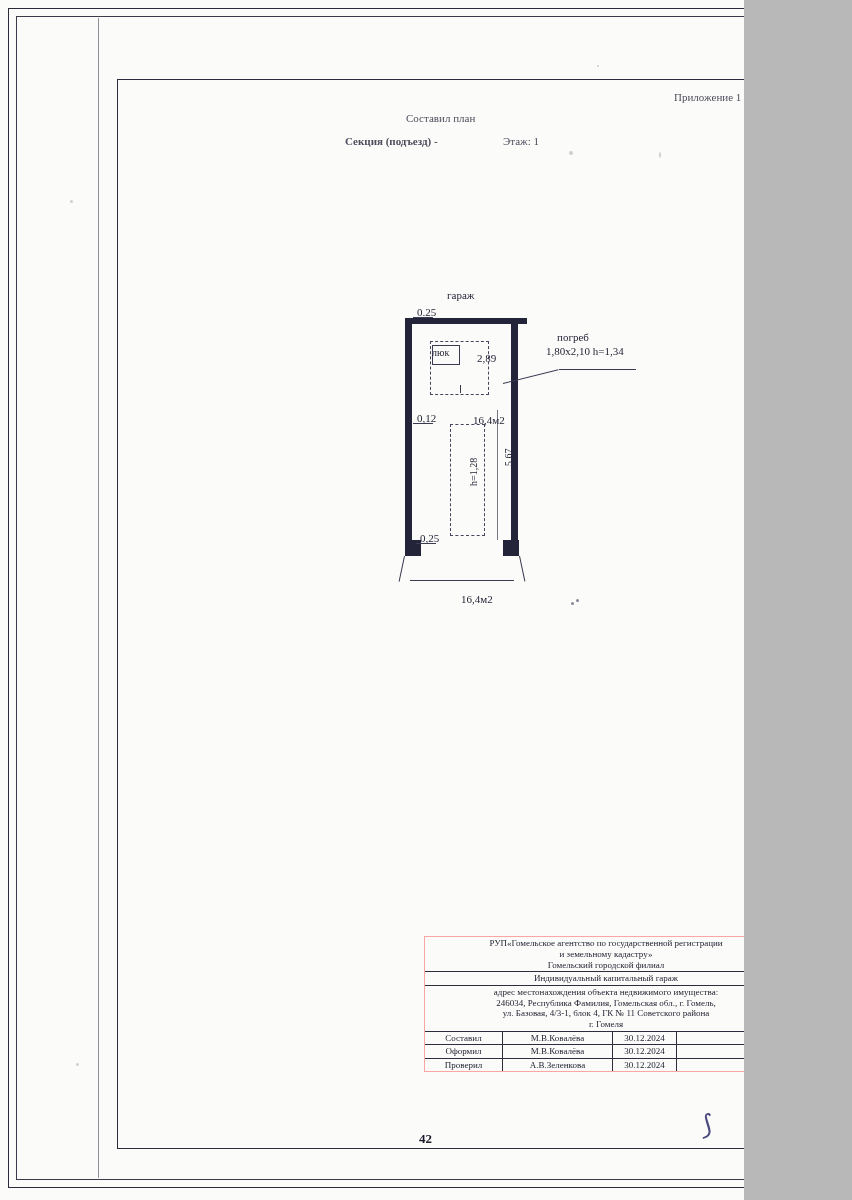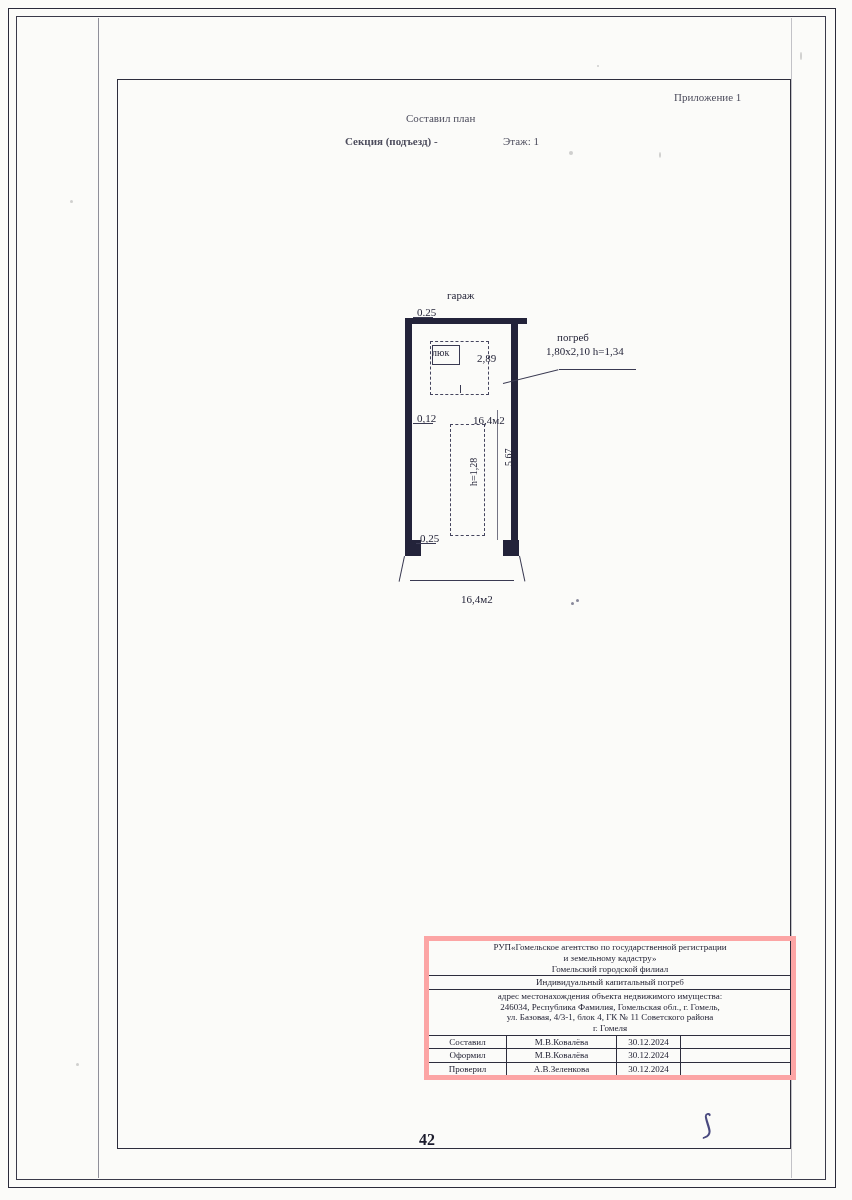--- a/index.html
+++ b/index.html
@@ -9,21 +9,21 @@
   }
   body {
     width: 852px;
     height: 1200px;
     font-family: "Liberation Serif", serif;
     color: #1a1a2e;
   }
   .page {
     position: absolute;
     left: 0; top: 0;
-    width: 852px;
+    width: 744px;
     height: 1200px;
     background: #fbfbf9;
     overflow: hidden;
   }
   
   .speck {
     position: absolute;
     background: #9a9a9a;
     border-radius: 50%;
     opacity: .45;
@@ -98,21 +98,21 @@
     white-space: nowrap;
     font-size: 10px;
     color: #26263a;
   }
 
   
   .stamp {
     position: absolute;
     left: 424px; top: 936px;
     width: 362px;
-    border: 5px solid #fca5a5;
+    border: 1px solid #fca5a5;
     font-size: 9px;
     color: #1e1e30;
   }
   .stamp .row {
     display: flex;
     border-bottom: 1px solid #2d2d3d;
   }
   .stamp .row:last-child { border-bottom: none; }
   .stamp .cell {
     padding: 1px 2px;
@@ -137,21 +137,21 @@
     font-family: "Liberation Serif", serif;
     font-size: 26px;
     font-style: italic;
     color: #2b2b6a;
     transform: rotate(-12deg);
     opacity: .85;
   }
   .num42 {
     position: absolute;
     left: 419px; top: 1131px;
-    font-size: 16px;
+    font-size: 13px;
     font-weight: bold;
     color: #1b1b2c;
   }
   .dot-mark {
     position: absolute;
     width: 3px; height: 3px;
     background: #3a3a5a;
     border-radius: 50%;
     opacity: .6;
   }
@@ -234,21 +234,21 @@
 
     <div class="row">
       <div class="cell full title-block">
         <div>РУП«Гомельское агентство по государственной регистрации</div>
         <div>и земельному кадастру»</div>
         <div>Гомельский городской филиал</div>
       </div>
     </div>
 
     <div class="row">
-      <div class="cell full center">Индивидуальный капитальный погреб</div>
+      <div class="cell full center">Индивидуальный капитальный гараж</div>
     </div>
 
     <div class="row">
       <div class="cell full title-block">
         <div>адрес местонахождения объекта недвижимого имущества:</div>
         <div>246034, Республика Фамилия, Гомельская обл., г. Гомель,</div>
         <div>ул. Базовая, 4/3-1, блок 4, ГК № 11 Советского района</div>
         <div>г. Гомеля</div>
       </div>
     </div>

